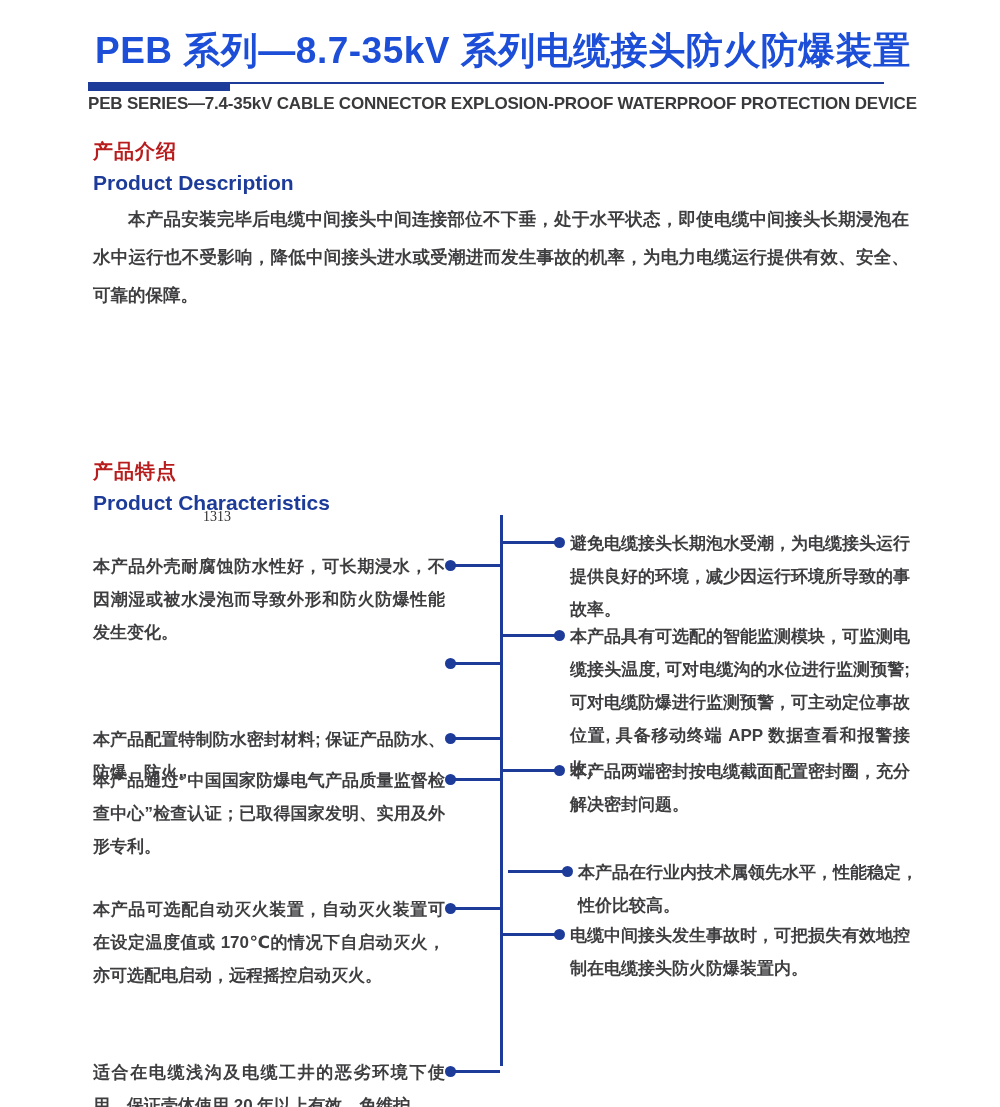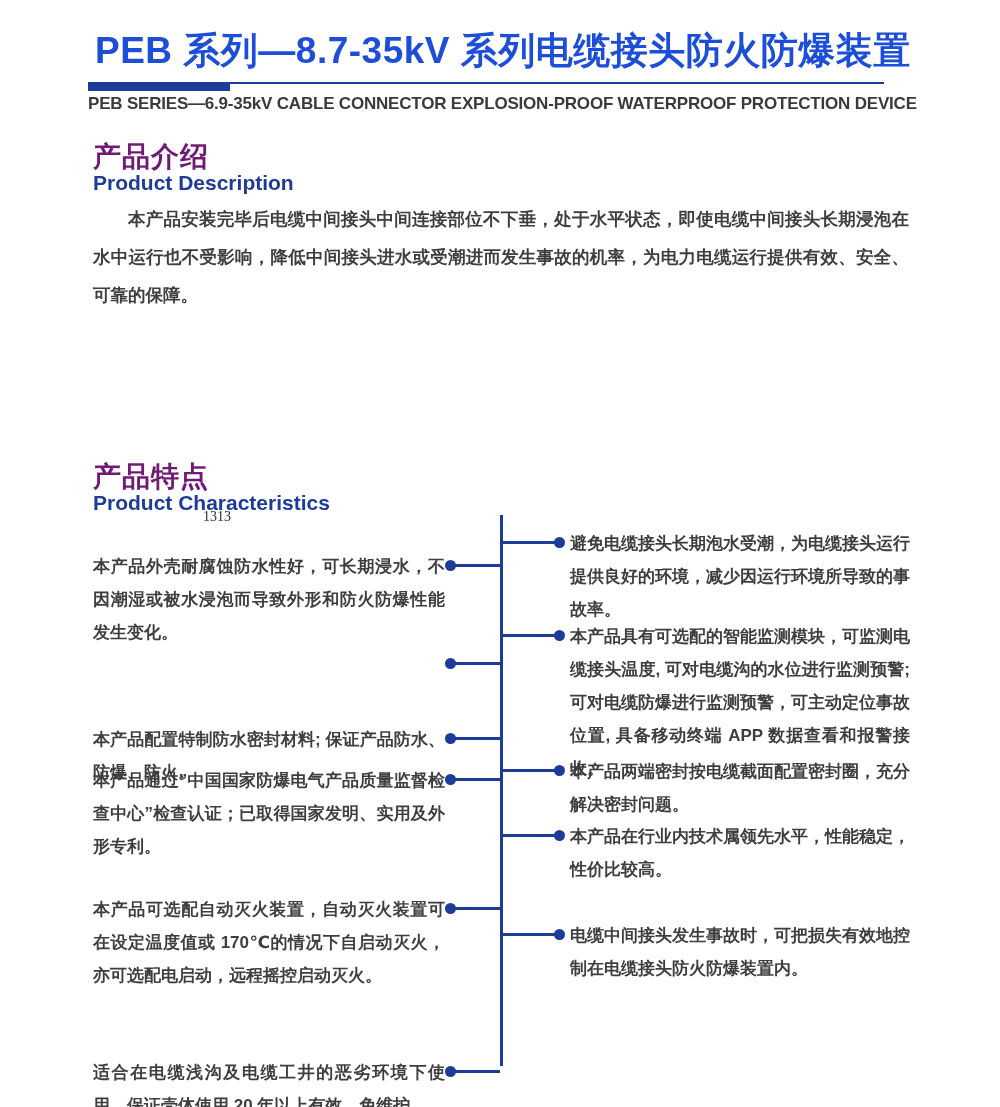--- a/index.html
+++ b/index.html
@@ -18,21 +18,21 @@
   }
   .divider { position:absolute; left:88px; top:82px; width:796px; height:9px; }
   .divider .thick { position:absolute; left:0; top:0; width:142px; height:9px; background:#1d3b99; }
   .divider .thin  { position:absolute; left:142px; top:0; width:654px; height:2px; background:#1d3b99; }
   .title-en {
     position:absolute; left:88px; top:94px; width:860px;
     font-size:17px; font-weight:700; letter-spacing:-0.2px;
     color:#3a3a3c; white-space:nowrap;
   }
   
-  .sec-cn { position:absolute; left:93px; font-size:28px; font-weight:800; color:#701a75; letter-spacing:1px; }
+  .sec-cn { position:absolute; left:93px; font-size:20px; font-weight:800; color:#b91c1c; letter-spacing:1px; }
   .sec-en { position:absolute; left:93px; font-size:21px; font-weight:700; color:#1d3b99; }
   #intro-cn { top:138px; }
   #intro-en { top:171px; }
   #char-cn  { top:458px; }
   #char-en  { top:491px; }
   .watermark {
     position:absolute; left:203px; top:509px;
     font-family:"Liberation Serif","DejaVu Serif",serif;
     font-size:14px; color:#2e2e30;
   }
@@ -53,33 +53,33 @@
   .feat.right { left:570px; width:340px; }
   .feat .line { position:absolute; top:14px; height:3px; background:#1d3b99; }
   .feat .dot  { position:absolute; top:10px; width:11px; height:11px; border-radius:50%; background:#1d3b99; }
   .feat.left  .line { left:357px; width:50px; }
   .feat.left  .dot  { left:352px; }
   .feat.right .line { left:-70px; width:60px; }
   .feat.right .dot  { left:-16px; }
   #fl1 { top:550px; } #fl2 { top:648px; } #fl3 { top:723px; }
   #fl4 { top:764px; } #fl5 { top:893px; } #fl6 { top:1056px; }
   #fr1 { top:527px; } #fr2 { top:620px; } #fr3 { top:755px; }
-  #fr4 { top:820px; } #fr5 { top:919px; } #fr6 { top:1000px; }
+  #fr4 { top:856px;margin-left:8px; } #fr5 { top:919px; } #fr6 { top:1000px; }
 </style>
 </head>
 <body>
 
 <div class="page">
 
   <div class="title-cn">PEB 系列—8.7-35kV 系列电缆接头防火防爆装置</div>
   <div class="divider">
     <div class="thick"></div>
     <div class="thin"></div>
   </div>
-  <div class="title-en">PEB SERIES—6.9-35kV CABLE CONNECTOR EXPLOSION-PROOF WATERPROOF PROTECTION DEVICE</div>
+  <div class="title-en">PEB SERIES—7.4-35kV CABLE CONNECTOR EXPLOSION-PROOF WATERPROOF PROTECTION DEVICE</div>
 
   <div class="sec-cn" id="intro-cn">产品介绍</div>
   <div class="sec-en" id="intro-en">Product Description</div>
   <div class="intro-text">
     <p>本产品安装完毕后电缆中间接头中间连接部位不下垂，处于水平状态，即使电缆中间接头长期浸泡在水中运行也不受影响，降低中间接头进水或受潮进而发生事故的机率，为电力电缆运行提供有效、安全、可靠的保障。</p>
   </div>
 
   <div class="sec-cn" id="char-cn">产品特点</div>
   <div class="sec-en" id="char-en">Product Characteristics</div>
   <div class="watermark">1313</div>

